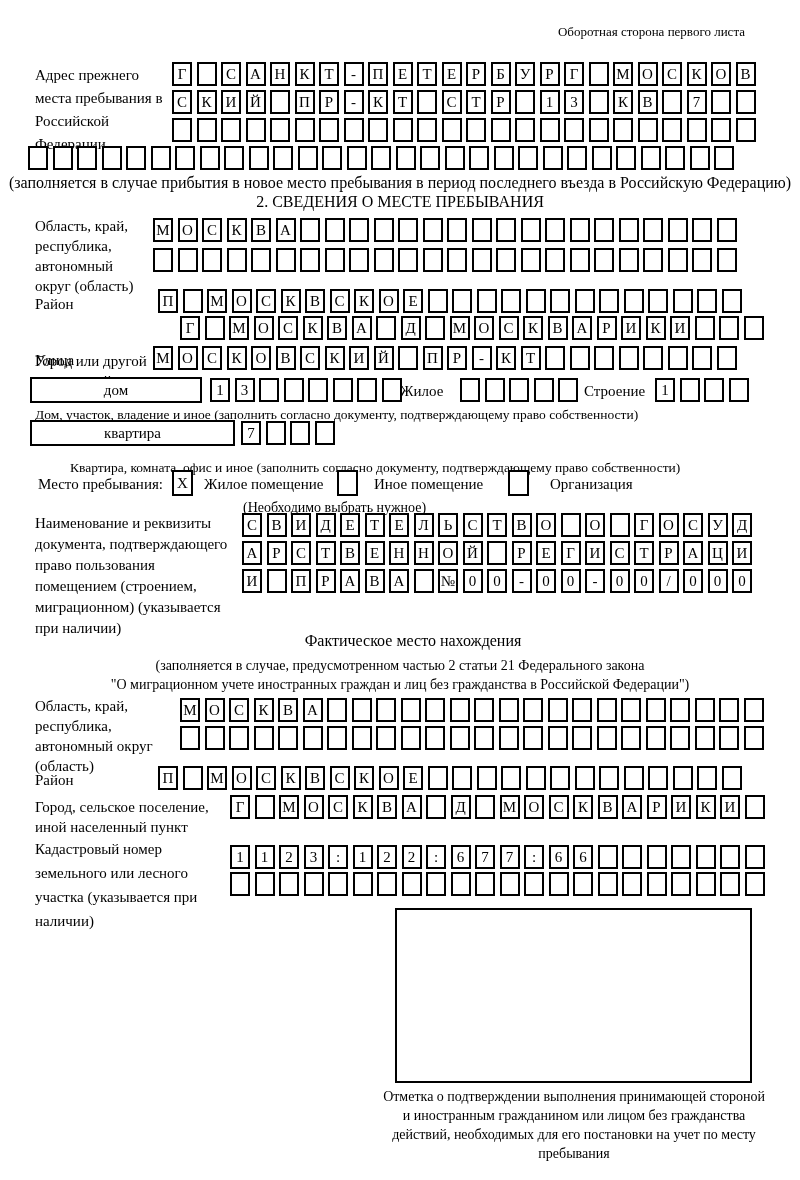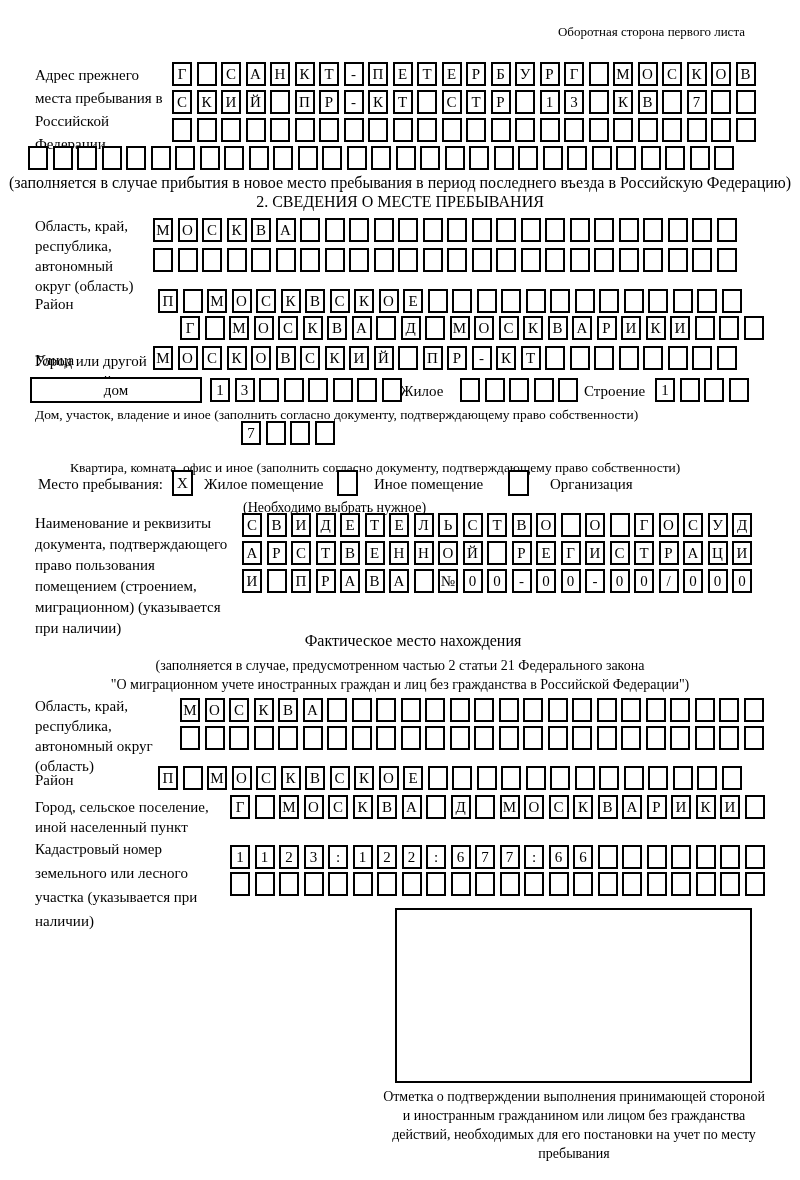--- a/index.html
+++ b/index.html
@@ -312,20 +312,21 @@
     </div>
   <div class="lbl" style="top:381px; left:584px;">Строение</div>
   <div class="boxrow" style="top:378px; left:655px;">
       <span class="cell">1</span>
       <span class="cell"></span>
       <span class="cell"></span>
       <span class="cell"></span>
     </div>
   <div class="note" style="top:407px; left:35px;">Дом, участок, владение и иное (заполнить согласно документу, подтверждающему право собственности)</div>
 
+  <div class="widebox" style="top:420px; left:30px; width:205px;">квартира</div>
   <div class="boxrow" style="top:421px; left:241px;">
       <span class="cell">7</span>
       <span class="cell"></span>
       <span class="cell"></span>
       <span class="cell"></span>
     </div>
   <div class="note" style="top:460px; left:35px;margin-left:35px;">Квартира, комната, офис и иное (заполнить согласно документу, подтверждающему право собственности)</div>
 
   <div class="lbl" style="top:474px; left:38px;">Место пребывания:</div>
   <div class="checkcell" style="top:470px; left:172px;">X</div>

